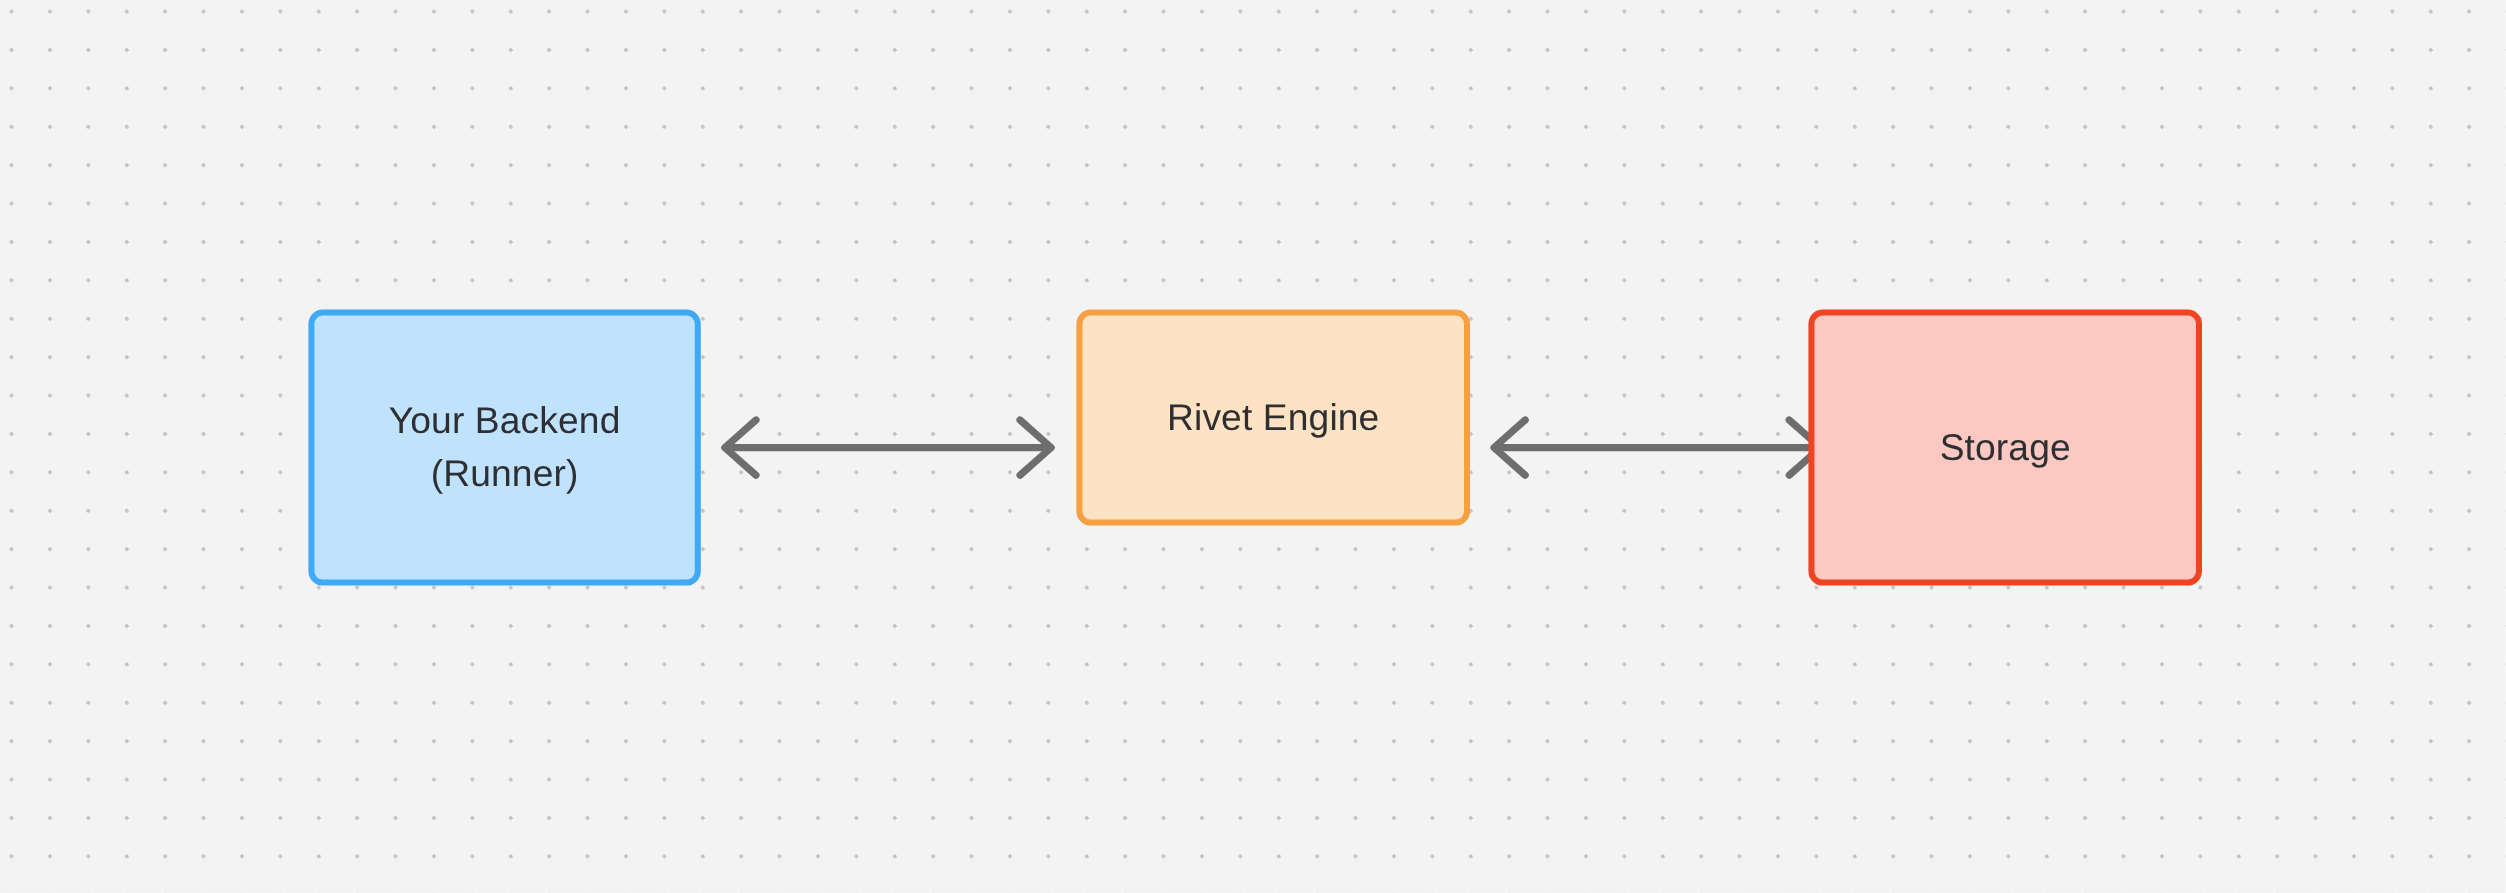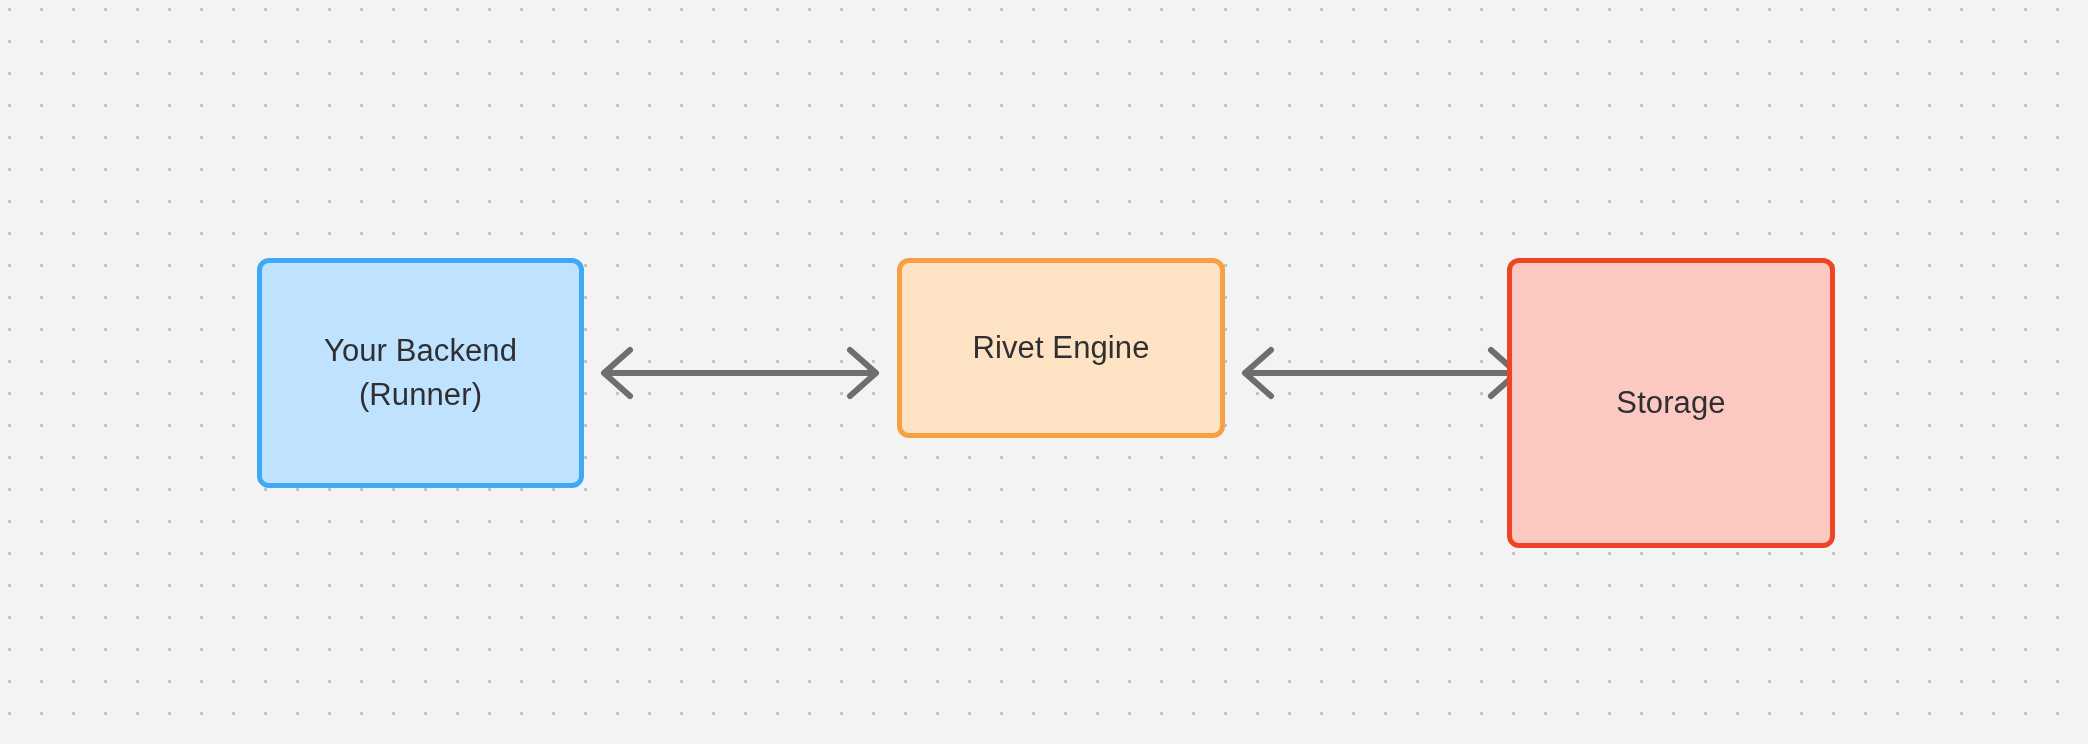--- a/index.html
+++ b/index.html
@@ -58,21 +58,21 @@
     width: 328px;
     height: 180px;
     background: #fde2c4;
     border-color: #f5a042;
   }
 
   #node-storage {
     left: 1507px;
     top: 258px;
     width: 328px;
-    height: 290px;
+    height: 230px;
     background: #fbc9c2;
     border-color: #ef4423;
     gap: 36px;
   }
 
   .connector {
     position: absolute;
     top: 338px;
     height: 70px;
     overflow: visible;

